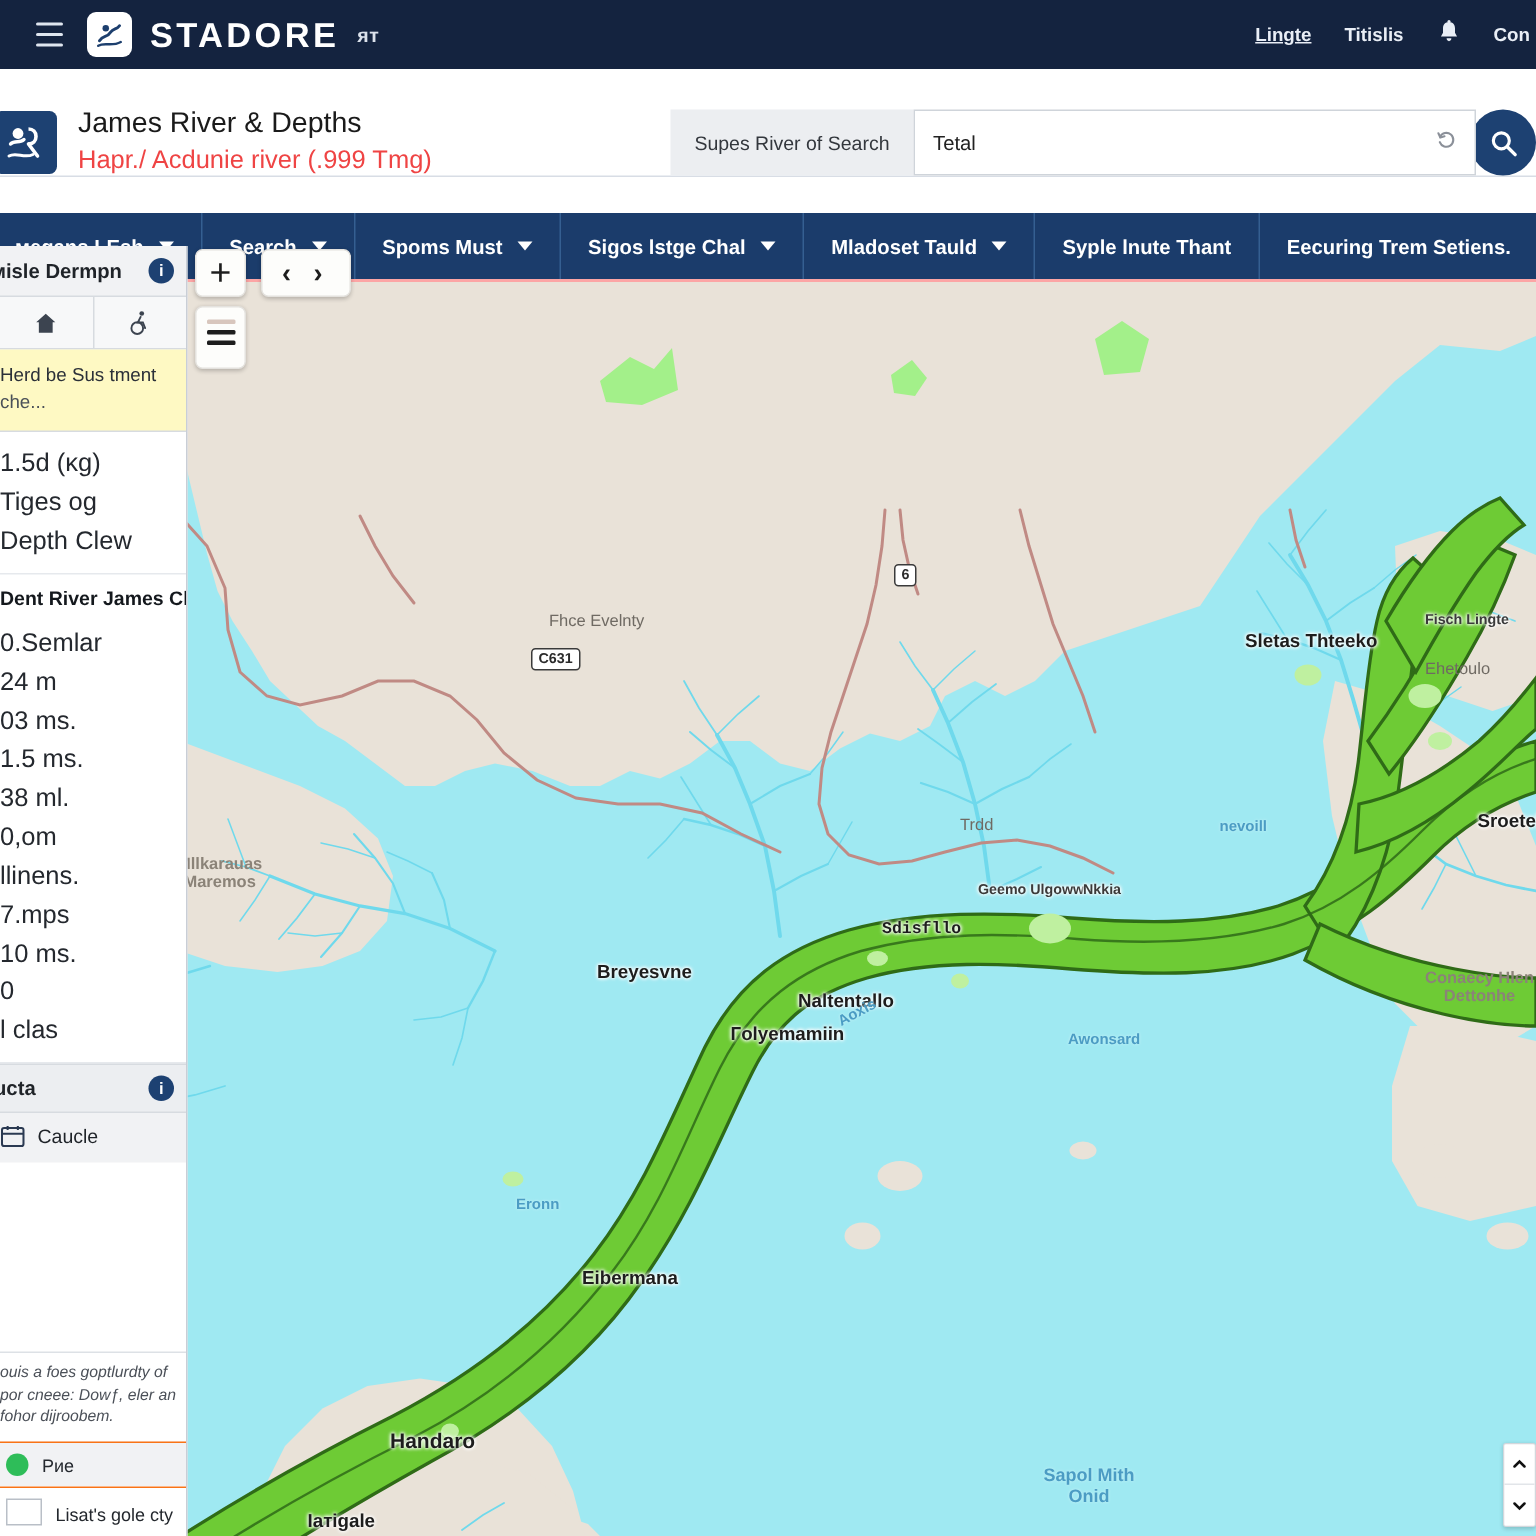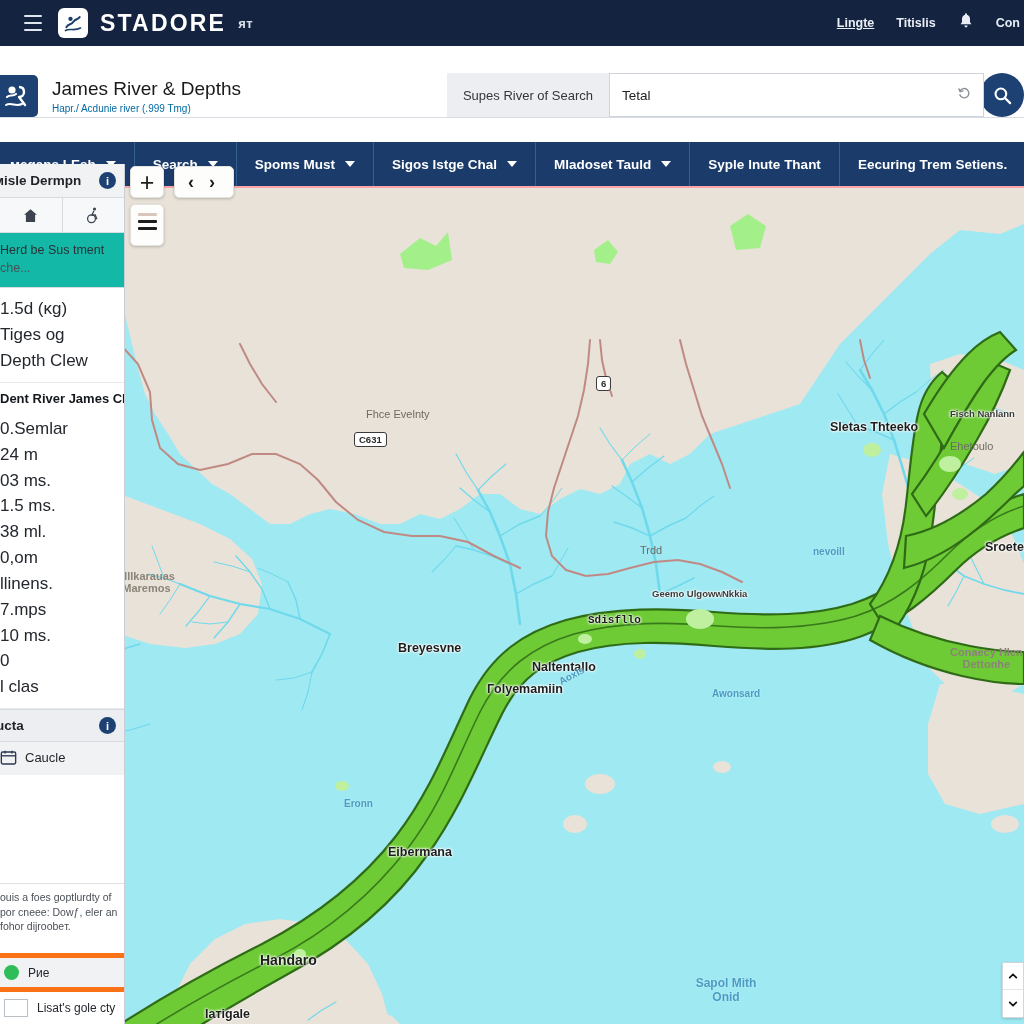--- a/index.html
+++ b/index.html
@@ -52,21 +52,21 @@
     background: #ffffff; display: flex; align-items: flex-end;
     border-bottom: 1px solid #d8dde5;
   }
   .title-left { display: flex; align-items: center; padding-left: 0px; }
   .site-badge {
     width: 42px; height: 42px; background: #1d4172; border-radius: 5px;
     margin-left: -4px; margin-right: 14px;
     display: flex; align-items: center; justify-content: center; flex: 0 0 auto;
   }
   .site-title { font-size: 19px; color: #1a1a1a; line-height: 1.15; white-space: nowrap; }
-  .site-sub { font-size: 10px; color: #0369a1; margin-top: 3px; white-space: nowrap; }
+  .site-sub { font-size: 17px; color: #ef4444; margin-top: 3px; white-space: nowrap; }
 
   .search-wrap {
     margin-left: auto; display: flex; align-items: stretch; height: 44px;
     padding-right: 0px;
   }
   .search-label {
     background: #eceef1; color: #33373d; font-size: 13px;
     display: flex; align-items: center; padding: 0 16px; white-space: nowrap;
   }
   .search-box {
@@ -156,21 +156,21 @@
     display: flex; align-items: center; justify-content: center; flex: 0 0 auto;
   }
   .panel-tabs { display: flex; border-bottom: 1px solid #d7dbe0; background: #f7f8f9; }
   .panel-tab {
     flex: 1; height: 34px; display: flex; align-items: center; justify-content: center;
     border-right: 1px solid #d7dbe0; cursor: pointer; color: #3c4450;
   }
   .panel-tab:last-child { border-right: 0; }
   .panel-note {
     padding: 8px 6px 10px 0px; color: #2b3038; font-size: 12.5px;
-    line-height: 1.45; background: #14b8a6; border-bottom: 1px solid #d7dbe0;
+    line-height: 1.45; background: #fef9c3; border-bottom: 1px solid #d7dbe0;
   }
   .panel-note .l2 { color: #4a5058; }
   .panel-block { padding: 8px 6px 8px 0px; border-bottom: 1px solid #e6e9ed; }
   .panel-stat { font-size: 17px; line-height: 1.52; color: #24282e; white-space: nowrap; }
   .panel-section-title {
     font-weight: bold; font-size: 13px; line-height: 1.25; color: #14181d;
     margin-bottom: 9px; white-space: nowrap;
   }
   .panel-head2 {
     display: flex; align-items: center; justify-content: space-between;
@@ -181,25 +181,25 @@
     display: flex; align-items: center; gap: 8px; padding: 8px 6px 10px 0px;
     background: #f1f2f4; font-size: 13px; color: #1f2328;
   }
   .cal-icon { color: #2b3a52; }
 
   .panel-bottom {
     position: absolute; left: 0; bottom: 0; width: 125px; background: #ffffff;
     border-top: 1px solid #dde1e6;
   }
   .legal {
-    padding: 6px 4px 20px 0px; font-size: 10.5px; line-height: 1.35; color: #4b5058;
+    padding: 6px 4px 10px 0px; font-size: 10.5px; line-height: 1.35; color: #4b5058; font-style: italic;
   }
   .legend-row {
-    display: flex; align-items: center; gap: 9px;
-    padding: 7px 4px 7px 4px; background: #f1f2f4; border-top: 5px solid #f97316;
+    display: flex; align-items: flex-end; gap: 9px;
+    padding: 7px 4px 7px 4px; background: #f1f2f4; border-top: 1px solid #f97316;
   }
   .legend-dot { width: 15px; height: 15px; border-radius: 50%; background: #2ebd59; flex: 0 0 auto; }
   .legend-swatch {
     width: 24px; height: 18px; background: #ffffff; border: 1px solid #b9bfc7; flex: 0 0 auto;
   }
   .legend-row.white { background: #ffffff; }
   .legend-text { font-size: 12px; color: #24282e; white-space: nowrap; }
 
   
   .mlabel { position: absolute; white-space: nowrap; pointer-events: none; }
@@ -399,21 +399,21 @@
       <ellipse cx="585" cy="475" rx="7" ry="5" fill="#bff0a0"></ellipse>
       <ellipse cx="640" cy="490" rx="6" ry="5" fill="#bff0a0"></ellipse>
       <ellipse cx="342" cy="622" rx="7" ry="5" fill="#bff0a0"></ellipse>
       <ellipse cx="300" cy="790" rx="6" ry="5" fill="#bff0a0"></ellipse>
       <path d="M400,90 L420,74 L436,82 L448,68 L452,96 L428,106 L404,104 Z" fill="#a3f08a"></path>
       <path d="M730,62 L748,50 L766,62 L760,84 L736,86 Z" fill="#a3f08a"></path>
       <path d="M594,86 L608,76 L618,88 L610,100 L596,98 Z" fill="#a3f08a"></path>
     </svg>
 
     <div class="mlabel lbl-place" style="left:830px; top:256px;">Sletas Thteeko</div>
-    <div class="mlabel lbl-place tiny" style="left:950px; top:244px;">Fisch Nanlann</div>
+    <div class="mlabel lbl-place tiny" style="left:950px; top:244px;">Fisch Lingte</div>
     <div class="mlabel lbl-grey" style="left:950px; top:276px;">Ehetoulo</div>
     <div class="mlabel lbl-place" style="left:985px; top:376px;">Sroetel</div>
     <div class="mlabel lbl-place tiny" style="left:652px; top:424px;">Geemo Ulgoww</div>
     <div class="mlabel lbl-place tiny" style="left:722px; top:424px;">Nkkia</div>
     <div class="mlabel lbl-place sm" style="left:588px; top:450px;font-family:Liberation Mono, monospace;">Sdisfllo</div>
     <div class="mlabel lbl-place" style="left:532px; top:496px;">Naltentallo</div>
     <div class="mlabel lbl-place" style="left:487px; top:518px;">Гolyemamiin</div>
     <div class="mlabel lbl-place" style="left:398px; top:477px;">Breyesvne</div>
     <div class="mlabel lbl-place" style="left:388px; top:681px;">Еibermana</div>
     <div class="mlabel lbl-place" style="left:260px; top:788px; font-size:14px;">Handaro</div>

